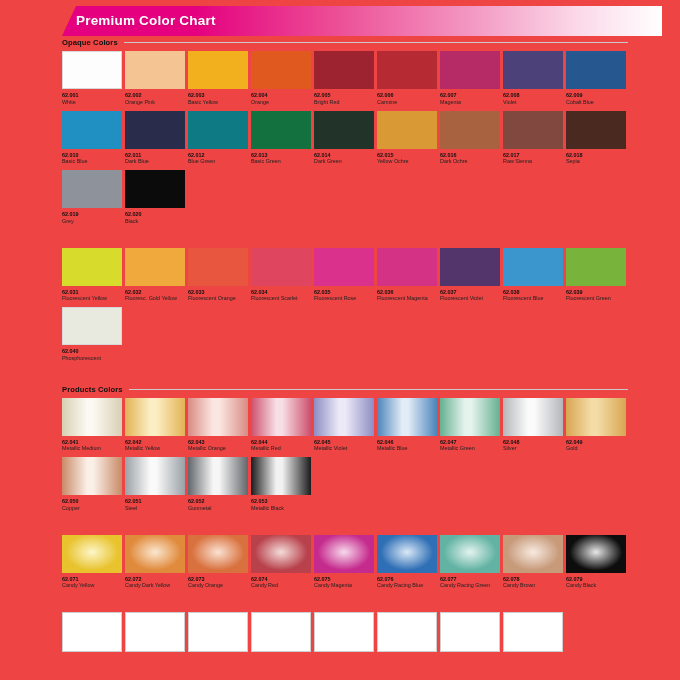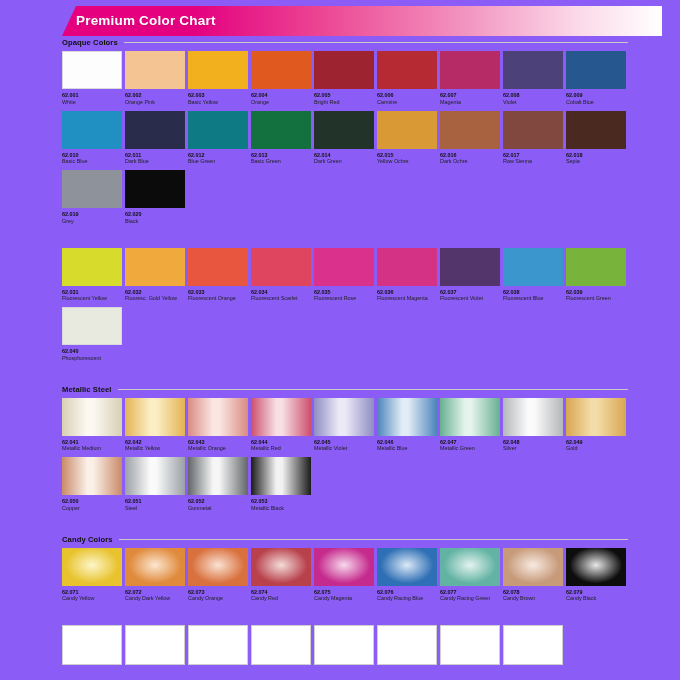--- a/index.html
+++ b/index.html
@@ -11,21 +11,21 @@
     width: 680px;
     height: 680px;
     font-family: "Liberation Sans", sans-serif;
     color: #1a1a1a;
     overflow: hidden;
   }
   .page {
     position: relative;
     width: 680px;
     height: 680px;
-    background: #8b5cf6;
+    background: #ef4444;
     box-sizing: border-box;
   }
 
   
   .banner-wrap {
     position: absolute;
     left: 0;
     top: 6px;
     width: 680px;
     height: 32px;
@@ -302,21 +302,21 @@
           <div class="cell">
             <div class="swatch bordered" style="background: rgb(232, 234, 224);"></div>
             <div class="code">62.040</div>
             <div class="cname">Phosphorescent</div>
           </div>
         </div>
         <div class="spacer-md"></div>
       </div>
       <div class="section">
         <div class="section-head">
-          <div class="section-title">Metallic Steel</div>
+          <div class="section-title">Products Colors</div>
           <div class="section-rule"></div>
         </div>
         <div class="row">
           <div class="cell">
             <div class="swatch" style="background: linear-gradient(90deg, rgb(216, 207, 180) 0%, rgb(251, 249, 242) 42%, rgb(251, 249, 242) 52%, rgb(216, 207, 180) 100%);"></div>
             <div class="code">62.041</div>
             <div class="cname">Metallic Medium</div>
           </div>
           <div class="cell">
             <div class="swatch" style="background: linear-gradient(90deg, rgb(227, 179, 85) 0%, rgb(251, 238, 196) 42%, rgb(251, 238, 196) 52%, rgb(227, 179, 85) 100%);"></div>
@@ -377,24 +377,20 @@
           </div>
           <div class="cell">
             <div class="swatch" style="background: linear-gradient(90deg, rgb(27, 27, 27) 0%, rgb(242, 242, 242) 42%, rgb(242, 242, 242) 52%, rgb(27, 27, 27) 100%);"></div>
             <div class="code">62.053</div>
             <div class="cname">Metallic Black</div>
           </div>
         </div>
         <div class="spacer-md"></div>
       </div>
       <div class="section">
-        <div class="section-head">
-          <div class="section-title">Candy Colors</div>
-          <div class="section-rule"></div>
-        </div>
         <div class="row">
           <div class="cell">
             <div class="swatch" style="background: radial-gradient(at 50% 45%, rgb(253, 246, 201) 0%, rgb(232, 195, 46) 62%, rgb(232, 195, 46) 100%);"></div>
             <div class="code">62.071</div>
             <div class="cname">Candy Yellow</div>
           </div>
           <div class="cell">
             <div class="swatch" style="background: radial-gradient(at 50% 45%, rgb(251, 231, 208) 0%, rgb(224, 138, 60) 62%, rgb(224, 138, 60) 100%);"></div>
             <div class="code">62.072</div>
             <div class="cname">Candy Dark Yellow</div>

